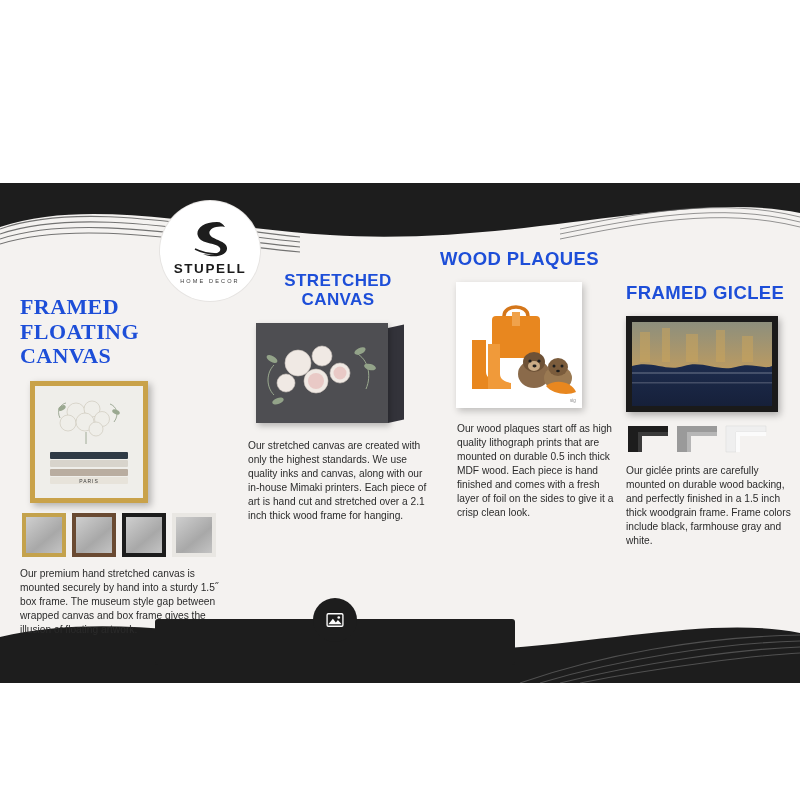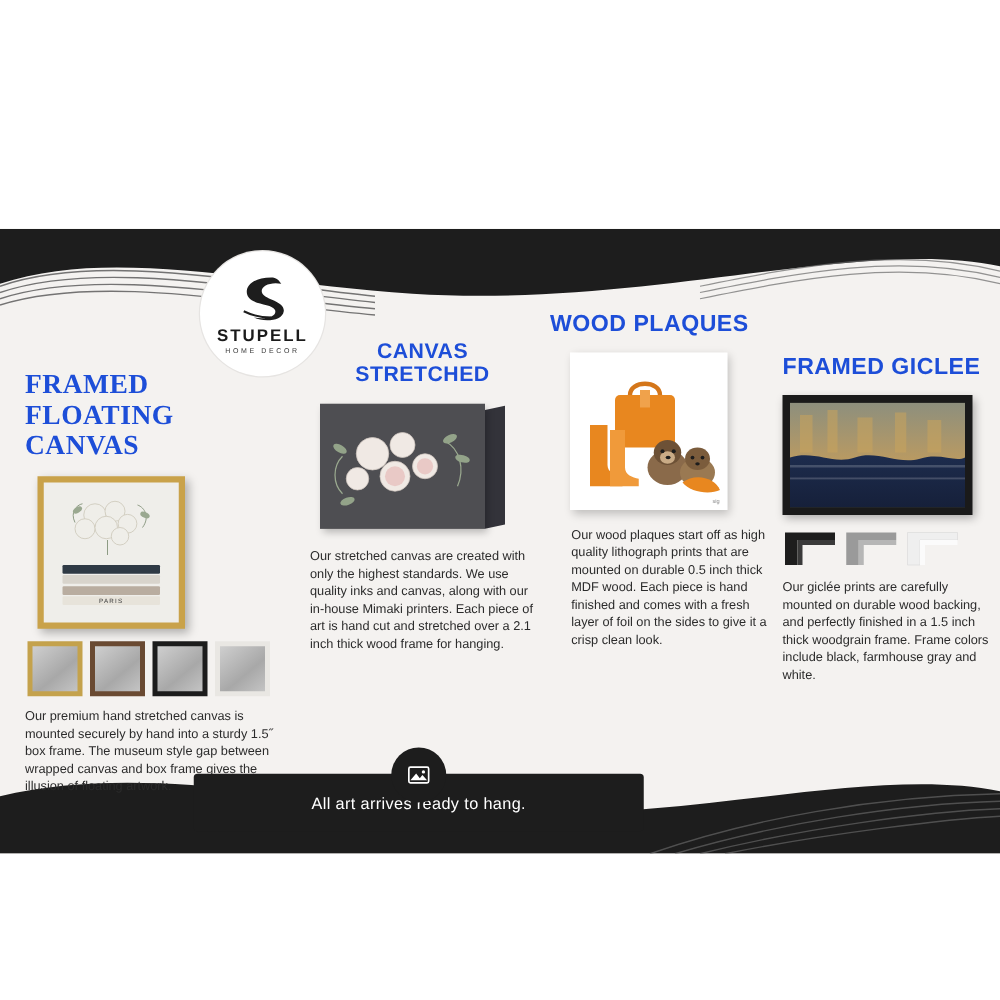--- a/index.html
+++ b/index.html
@@ -334,22 +334,22 @@
       <div class="swatch" style="background:#e9e7e3">
           <i></i>
         </div>
     </div>
 
     <div class="col-body" style="margin-top:10px;">Our premium hand stretched canvas is mounted securely by hand into a sturdy 1.5˝ box frame. The museum style gap between wrapped canvas and box frame gives the illusion of floating artwork.</div>
   </div>
 
   <div class="col" id="col2">
     <div class="col-title">
+      <div>STRETCHED</div>
       <div>CANVAS</div>
-      <div>STRETCHED</div>
     </div>
 
     <div class="canvas-wrap">
       <div class="canvas-side"></div>
       <div class="canvas-face">
         <svg viewBox="0 0 132 100" width="132" height="100">
           <rect width="132" height="100" fill="#4e4e52"></rect>
           <g fill="#f0e9e4" stroke="#cfc6bf" stroke-width="0.6">
             <circle cx="42" cy="40" r="13"></circle>
             <circle cx="66" cy="33" r="10"></circle>
@@ -492,16 +492,15 @@
   </div>
 
   <div class="ribbon">
     <div class="ribbon-badge">
       <svg viewBox="0 0 24 24" width="20" height="20">
         <rect x="2.5" y="4.5" width="19" height="15" rx="1.5" fill="none" stroke="#ffffff" stroke-width="1.6"></rect>
         <circle cx="16.5" cy="9" r="1.6" fill="#ffffff"></circle>
         <path d="M4,17 L9.5,10.5 L13,15 L15.5,12 L20,17 Z" fill="#ffffff"></path>
       </svg>
     </div>
-    <span class="ribbon-text">All art arrives ready to hang.</span>
   </div>
 
 </div>
 
 </body></html>

